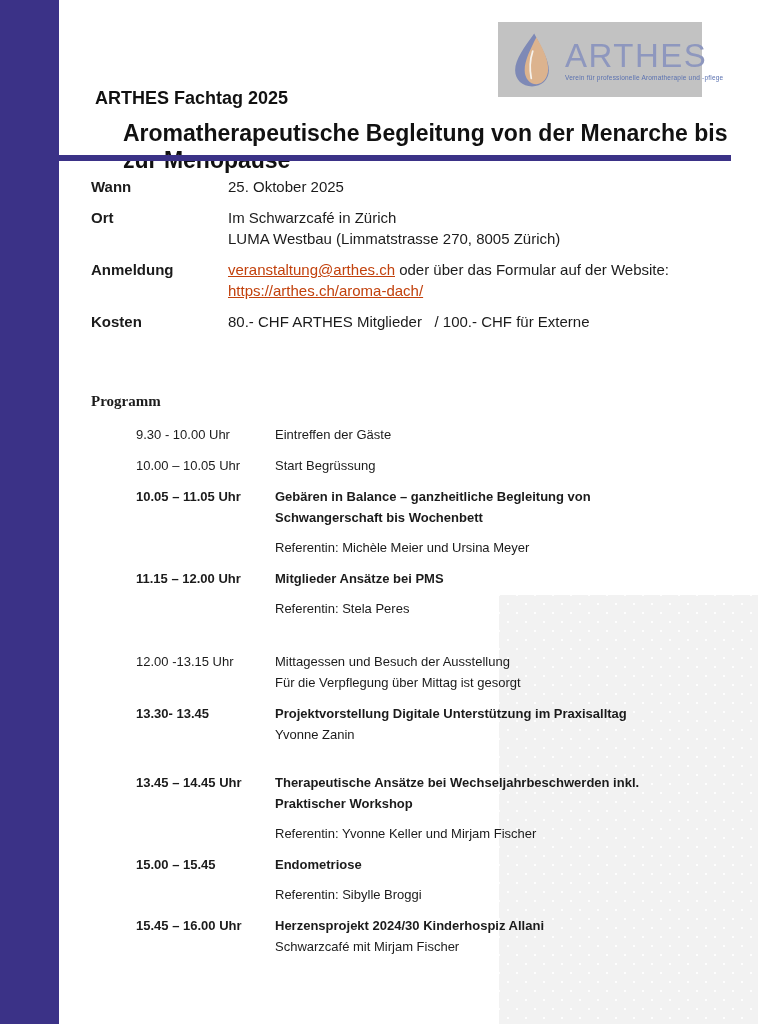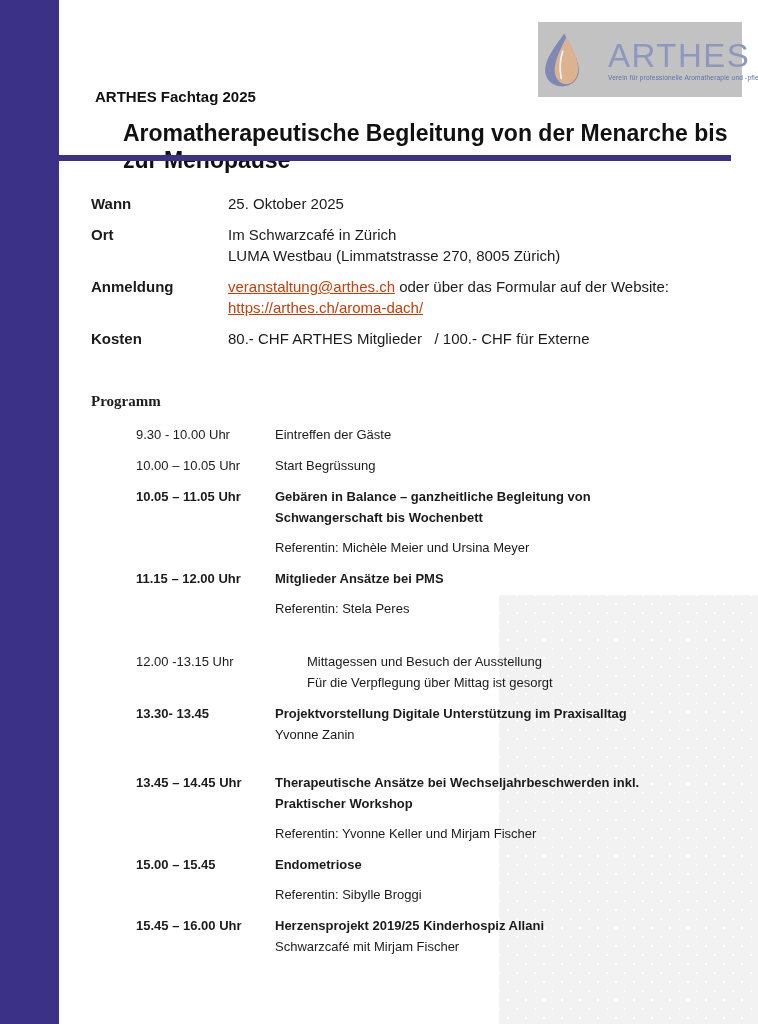--- a/index.html
+++ b/index.html
@@ -19,46 +19,46 @@
     background-image:
       radial-gradient(circle, rgba(255,255,255,0.95) 1px, rgba(255,255,255,0) 1.5px),
       radial-gradient(circle, rgba(255,255,255,0.95) 1px, rgba(255,255,255,0) 1.5px);
     background-size: 18px 18px;
     background-position: 0 0, 9px 9px;
     z-index: 0;
   }
 
   .logo-box {
     position: absolute; left: 498px; top: 22px; width: 204px; height: 75px;
-    background: #c2c2c2; display: flex; align-items: center; padding: 5px 2px; gap: 24px; z-index: 1; margin-left: 40px;
+    background: #c2c2c2; display: flex; align-items: center; padding: 5px 12px; gap: 11px; z-index: 1;
   }
   .logo-drop { width: 44px; height: 60px; flex: 0 0 auto; }
   .logo-textblock { display: flex; flex-direction: column; min-width: 0; }
   .logo-brand { font-size: 33px; line-height: 34px; font-weight: 400; color: #8e97be; letter-spacing: 1.5px; }
   .logo-tagline { font-size: 6.5px; color: #5a71b0; margin-top: 1px; letter-spacing: 0.2px; white-space: nowrap; }
 
-  .title    { position: absolute; left: 95px;  top: 88px;  font-size: 15px; font-weight: 700; color: #111; z-index: 1; }
+  .title    { position: absolute; left: 95px;  top: 88px;  font-size: 18px; font-weight: 700; color: #111; z-index: 1; }
   .subtitle { position: absolute; left: 123px; top: 120px; font-size: 23px; font-weight: 700; color: #111; z-index: 1; }
   .rule     { position: absolute; left: 59px;  top: 155px; width: 672px; height: 6px; background: #3b3287; z-index: 1; }
 
-  .info { position: absolute; left: 91px; top: 193px; width: 645px; font-size: 15px; line-height: 21px; z-index: 1; }
+  .info { position: absolute; left: 91px; top: 176px; width: 645px; font-size: 15px; line-height: 21px; z-index: 1; }
   .irow { display: flex; margin-bottom: 10px; }
   .ilabel { flex: 0 0 137px; width: 137px; font-weight: 700; }
   .ival { min-width: 0; }
   a.link { color: #c2410c; text-decoration: underline; }
   .pre { white-space: pre-wrap; }
 
   .prog-heading { position: absolute; left: 91px; top: 393px; font-size: 15px; font-weight: 700; z-index: 1; font-family: Liberation Serif, serif; }
   .prog { position: absolute; left: 136px; top: 424px; width: 590px; font-size: 13px; line-height: 21px; z-index: 1; }
   .prow { display: flex; margin-bottom: 10px; }
   .ptime { flex: 0 0 139px; width: 139px; }
   .pdesc { width: 440px; min-width: 0; }
   .b { font-weight: 700; }
   .referent { margin-top: 9px; }
-  .gap32 { margin-top: 32px; gap: 32px; }
+  .gap32 { margin-top: 32px; }
   .gap27 { margin-top: 27px; }
 </style>
 </head>
 <body>
 
 <div class="page">
 
   <div class="side-band"></div>
   <div class="watermark"></div>
 
@@ -168,20 +168,20 @@
       <div class="ptime b">15.00 – 15.45</div>
       <div class="pdesc">
         <div class="b">Endometriose</div>
         <div class="referent">Referentin: Sibylle Broggi</div>
       </div>
     </div>
 
     <div class="prow">
       <div class="ptime b">15.45 – 16.00 Uhr</div>
       <div class="pdesc">
-        <div class="b">Herzensprojekt 2019/25 Kinderhospiz Allani</div>
+        <div class="b">Herzensprojekt 2024/30 Kinderhospiz Allani</div>
         <div>Schwarzcafé mit Mirjam Fischer</div>
       </div>
     </div>
 
   </div>
 
 </div>
 
 </body></html>

